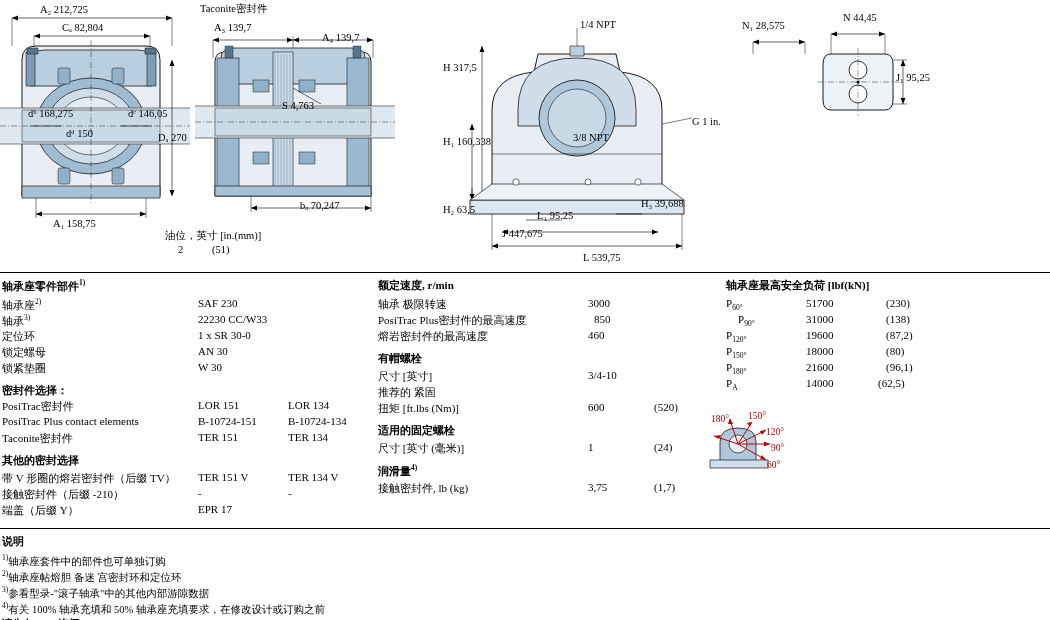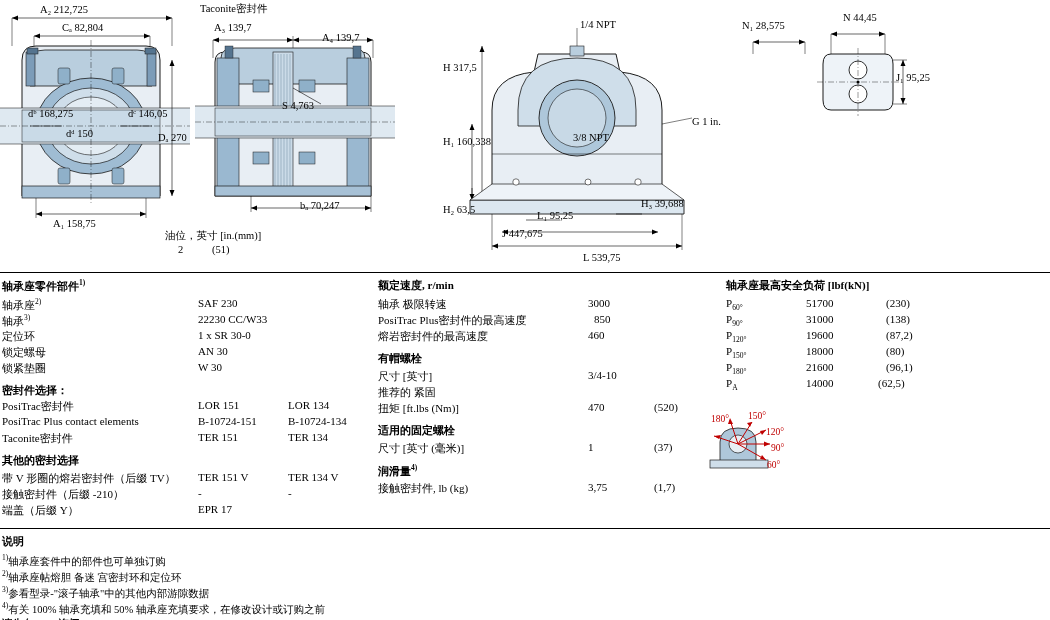--- a/index.html
+++ b/index.html
@@ -310,46 +310,46 @@
   <div class="row" style="left:0;top:35px;">PosiTrac Plus密封件的最高速度</div>
   <div class="row" style="left:216px;top:35px;">850</div>
   <div class="row" style="left:0;top:51px;">熔岩密封件的最高速度</div>
   <div class="row" style="left:210px;top:51px;">460</div>
 
   <div class="row sec-title" style="left:0;top:73px;">有帽螺栓</div>
   <div class="row" style="left:0;top:91px;">尺寸 [英寸]</div>
   <div class="row" style="left:210px;top:91px;">3/4-10</div>
   <div class="row" style="left:0;top:107px;">推荐的 紧固</div>
   <div class="row" style="left:0;top:123px;">扭矩 [ft.lbs (Nm)]</div>
-  <div class="row" style="left:210px;top:123px;">470</div>
+  <div class="row" style="left:210px;top:123px;">600</div>
   <div class="row" style="left:276px;top:123px;">(520)</div>
 
   <div class="row sec-title" style="left:0;top:145px;">适用的固定螺栓</div>
   <div class="row" style="left:0;top:163px;">尺寸 [英寸 (毫米)]</div>
   <div class="row" style="left:210px;top:163px;">1</div>
-  <div class="row" style="left:276px;top:163px;">(37)</div>
+  <div class="row" style="left:276px;top:163px;">(24)</div>
 
   <div class="row sec-title" style="left:0;top:185px;">
     <span>润滑量</span><sup>4)</sup>
   </div>
   <div class="row" style="left:0;top:203px;">接触密封件, lb (kg)</div>
   <div class="row" style="left:210px;top:203px;">3,75</div>
   <div class="row" style="left:276px;top:203px;">(1,7)</div>
 </div>
 
 <div class="tbl" style="left:726px;top:278px;width:320px;">
   <div class="row sec-title" style="left:0;top:0;">轴承座最高安全负荷 [lbf(kN)]</div>
 
   <div class="row" style="left:0;top:19px;">
     <span>P</span><sub>60°</sub>
   </div>
   <div class="row" style="left:80px;top:19px;">51700</div>
   <div class="row" style="left:160px;top:19px;">(230)</div>
 
-  <div class="row" style="left:0;top:35px;">
+  <div class="row" style="left:12px;top:35px;">
     <span>P</span><sub>90°</sub>
   </div>
   <div class="row" style="left:80px;top:35px;">31000</div>
   <div class="row" style="left:160px;top:35px;">(138)</div>
 
   <div class="row" style="left:0;top:51px;">
     <span>P</span><sub>120°</sub>
   </div>
   <div class="row" style="left:80px;top:51px;">19600</div>
   <div class="row" style="left:160px;top:51px;">(87,2)</div>

